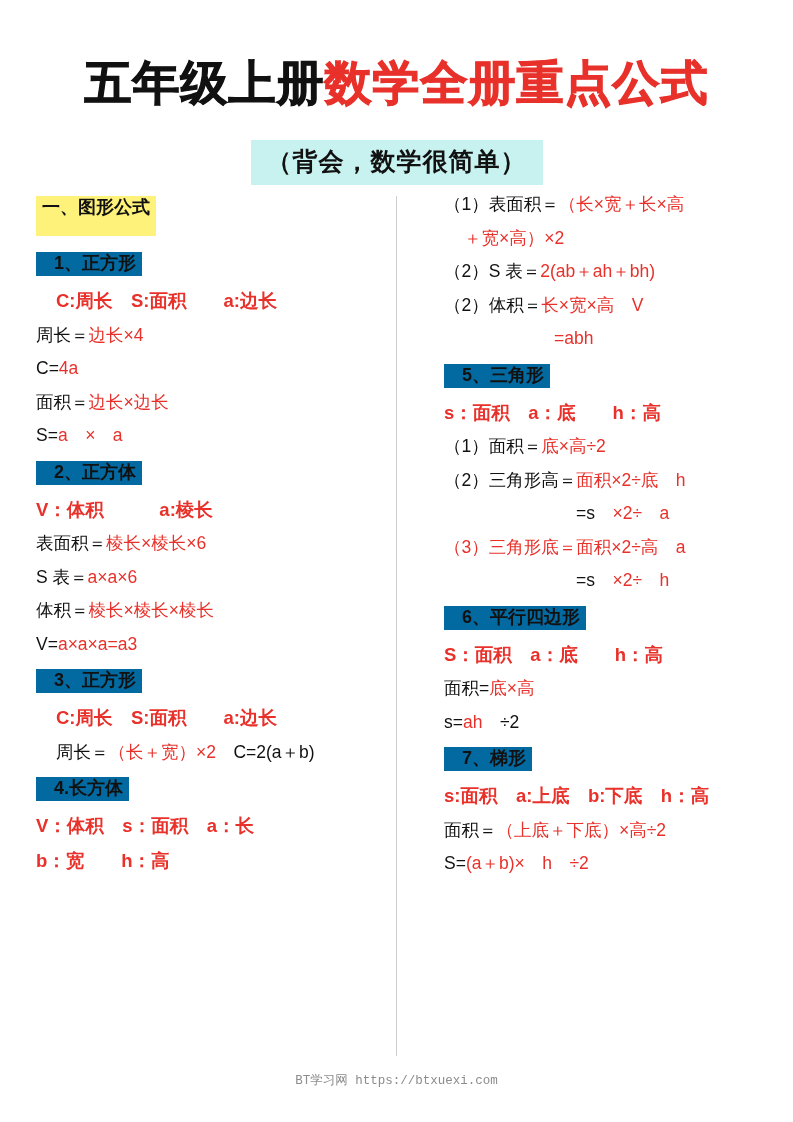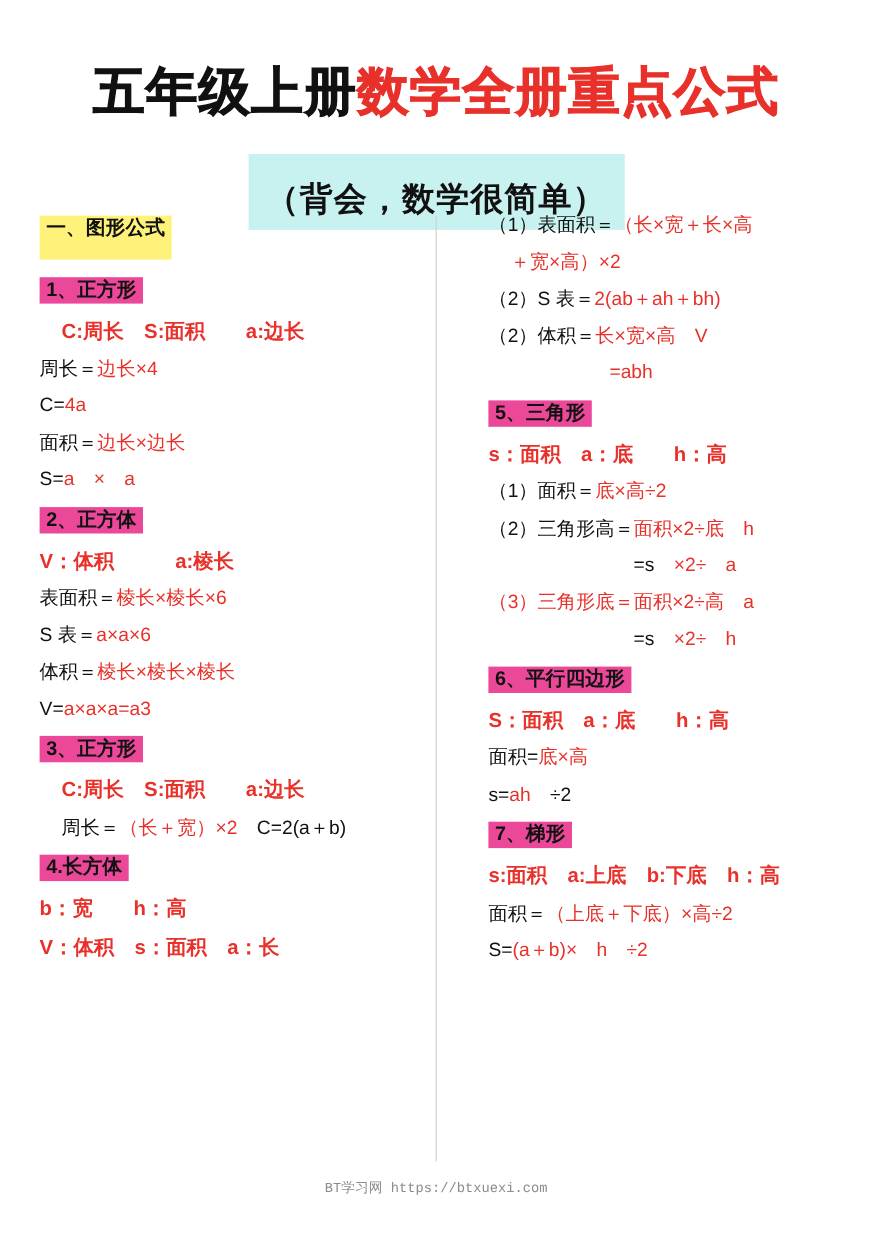--- a/index.html
+++ b/index.html
@@ -45,24 +45,24 @@
   .subtitle-wrap {
     position: absolute;
     top: 140px;
     left: 0;
     width: 793px;
     text-align: center;
   }
   .subtitle {
     display: inline-block;
     background: #c8f2ef;
-    padding: 21px 16px 7px 16px;
+    padding: 5px 16px 7px 16px;
     font-family: Liberation Serif, serif;
     font-weight: bold;
-    font-size: 30px;
+    font-size: 25px;
     color: #111;
     letter-spacing: 1px;
   }
 
   
   .divider {
     position: absolute;
     left: 396px;
     top: 196px;
     width: 1px;
@@ -84,22 +84,22 @@
     white-space: nowrap;
     color: #111;
     font-family: "Liberation Sans", sans-serif;
   }
   .line.indent { padding-left: 20px; }
   .line.indent3 { padding-left: 110px; }
   .line.indent4 { padding-left: 132px; }
 
   .hl {
     display: inline-block;
-    background: #ec4899;
-    padding: 2px 6px 4px 6px;
+    background: #0369a1;
+    padding: 2px 6px 4px 18px;
     font-weight: bold;
     font-size: 18px;
     color: #111;
   }
   .hl-yellow {
     display: inline-block;
     background: #fff27a;
     padding: 2px 6px 20px 6px;
     font-weight: bold;
     font-size: 18px;
@@ -151,22 +151,22 @@
       <div class="line"><span class="hl">2、正方体</span></div>
       <div class="line"><span class="bold-red">V：体积　　　a:棱长</span></div>
       <div class="line"><span class="blk">表面积＝</span><span class="red">棱长×棱长×6</span></div>
       <div class="line"><span class="blk">S 表＝</span><span class="red">a×a×6</span></div>
       <div class="line"><span class="blk">体积＝</span><span class="red">棱长×棱长×棱长</span></div>
       <div class="line"><span class="blk">V=</span><span class="red">a×a×a=a3</span></div>
       <div class="line"><span class="hl">3、正方形</span></div>
       <div class="line indent"><span class="bold-red">C:周长　S:面积　　a:边长</span></div>
       <div class="line indent"><span class="blk">周长＝</span><span class="red">（长＋宽）×2</span><span class="blk">　C=2(a＋b)</span></div>
       <div class="line"><span class="hl">4.长方体</span></div>
+      <div class="line"><span class="bold-red">V：体积　s：面积　a：长</span></div>
       <div class="line"><span class="bold-red">b：宽　　h：高</span></div>
-      <div class="line"><span class="bold-red">V：体积　s：面积　a：长</span></div>
     </div>
 
   <div class="col col-right" id="right-col">
       <div class="line"><span class="blk">（1）表面积＝</span><span class="red">（长×宽＋长×高</span></div>
       <div class="line indent"><span class="red">＋宽×高）×2</span></div>
       <div class="line"><span class="blk">（2）S 表＝</span><span class="red">2(ab＋ah＋bh)</span></div>
       <div class="line"><span class="blk">（2）体积＝</span><span class="red">长×宽×高　V</span></div>
       <div class="line indent3"><span class="red">=abh</span></div>
       <div class="line"><span class="hl">5、三角形</span></div>
       <div class="line"><span class="bold-red">s：面积　a：底　　h：高</span></div>

